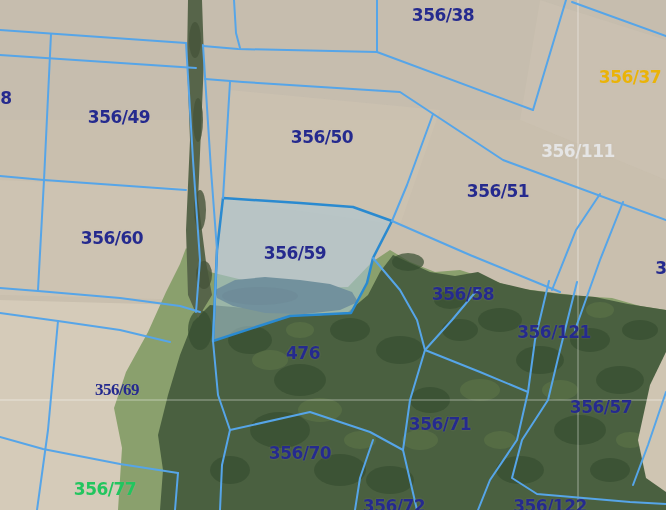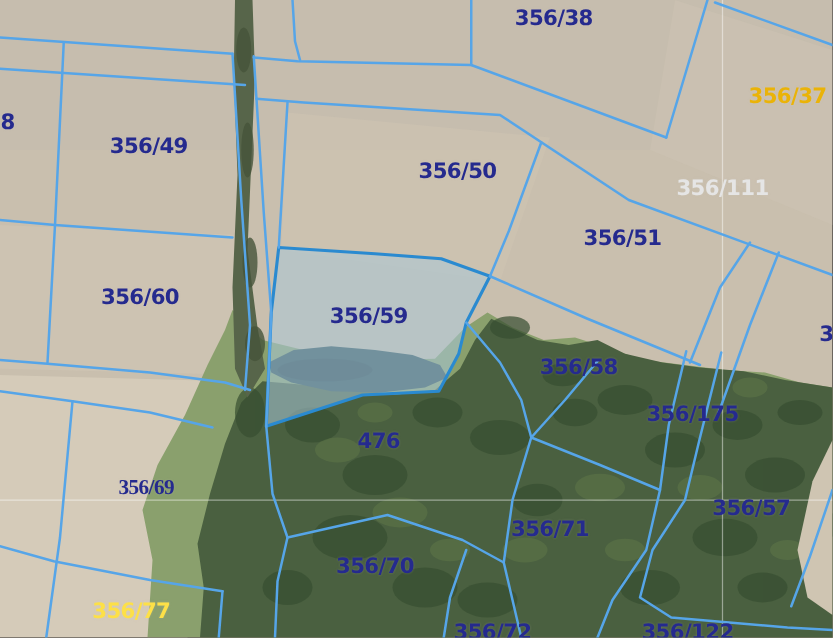--- a/index.html
+++ b/index.html
@@ -148,30 +148,30 @@
 
       <polyline points="666,392 648,445 633,485"></polyline>
     </g>
   </svg>
 
   <div>
       <span class="parcel-label" style="left: 443px; top: 15px; color: rgb(37, 42, 142);">356/38</span>
       <span class="parcel-label" style="left: 630px; top: 77px; color: #eab308;">356/37</span>
       <span class="parcel-label" style="left: 6px; top: 98px; color: rgb(37, 42, 142);">8</span>
       <span class="parcel-label" style="left: 119px; top: 117px; color: rgb(37, 42, 142);">356/49</span>
-      <span class="parcel-label" style="left: 322px; top: 137px; color: rgb(37, 42, 142); margin-left: 44px;">356/50</span>
+      <span class="parcel-label" style="left: 322px; top: 137px; color: rgb(37, 42, 142);">356/50</span>
       <span class="parcel-label" style="left: 578px; top: 151px; color: #e5e5e5;">356/111</span>
       <span class="parcel-label" style="left: 498px; top: 191px; color: rgb(37, 42, 142);">356/51</span>
       <span class="parcel-label" style="left: 112px; top: 238px; color: rgb(37, 42, 142);">356/60</span>
       <span class="parcel-label" style="left: 295px; top: 253px; color: rgb(37, 42, 142);">356/59</span>
       <span class="parcel-label" style="left: 661px; top: 268px; color: rgb(37, 42, 142);">3</span>
       <span class="parcel-label" style="left: 463px; top: 294px; color: rgb(37, 42, 142);">356/58</span>
-      <span class="parcel-label" style="left: 554px; top: 332px; color: rgb(37, 42, 142);">356/175</span>
+      <span class="parcel-label" style="left: 554px; top: 332px; color: rgb(37, 42, 142);">356/121</span>
       <span class="parcel-label" style="left: 303px; top: 353px; color: rgb(37, 42, 142);">476</span>
       <span class="parcel-label" style="left: 117px; top: 390px; color: rgb(37, 42, 142); font-family: Liberation Serif, serif;">356/69</span>
       <span class="parcel-label" style="left: 601px; top: 407px; color: rgb(37, 42, 142);">356/57</span>
       <span class="parcel-label" style="left: 440px; top: 424px; color: rgb(37, 42, 142);">356/71</span>
       <span class="parcel-label" style="left: 300px; top: 453px; color: rgb(37, 42, 142);">356/70</span>
-      <span class="parcel-label" style="left: 105px; top: 489px; color: #fde047;">356/77</span>
+      <span class="parcel-label" style="left: 105px; top: 489px; color: #22c55e;">356/77</span>
       <span class="parcel-label" style="left: 394px; top: 506px; color: rgb(37, 42, 142);">356/72</span>
       <span class="parcel-label" style="left: 550px; top: 506px; color: rgb(37, 42, 142);">356/122</span>
     </div>
 </div>
 
 </body></html>

